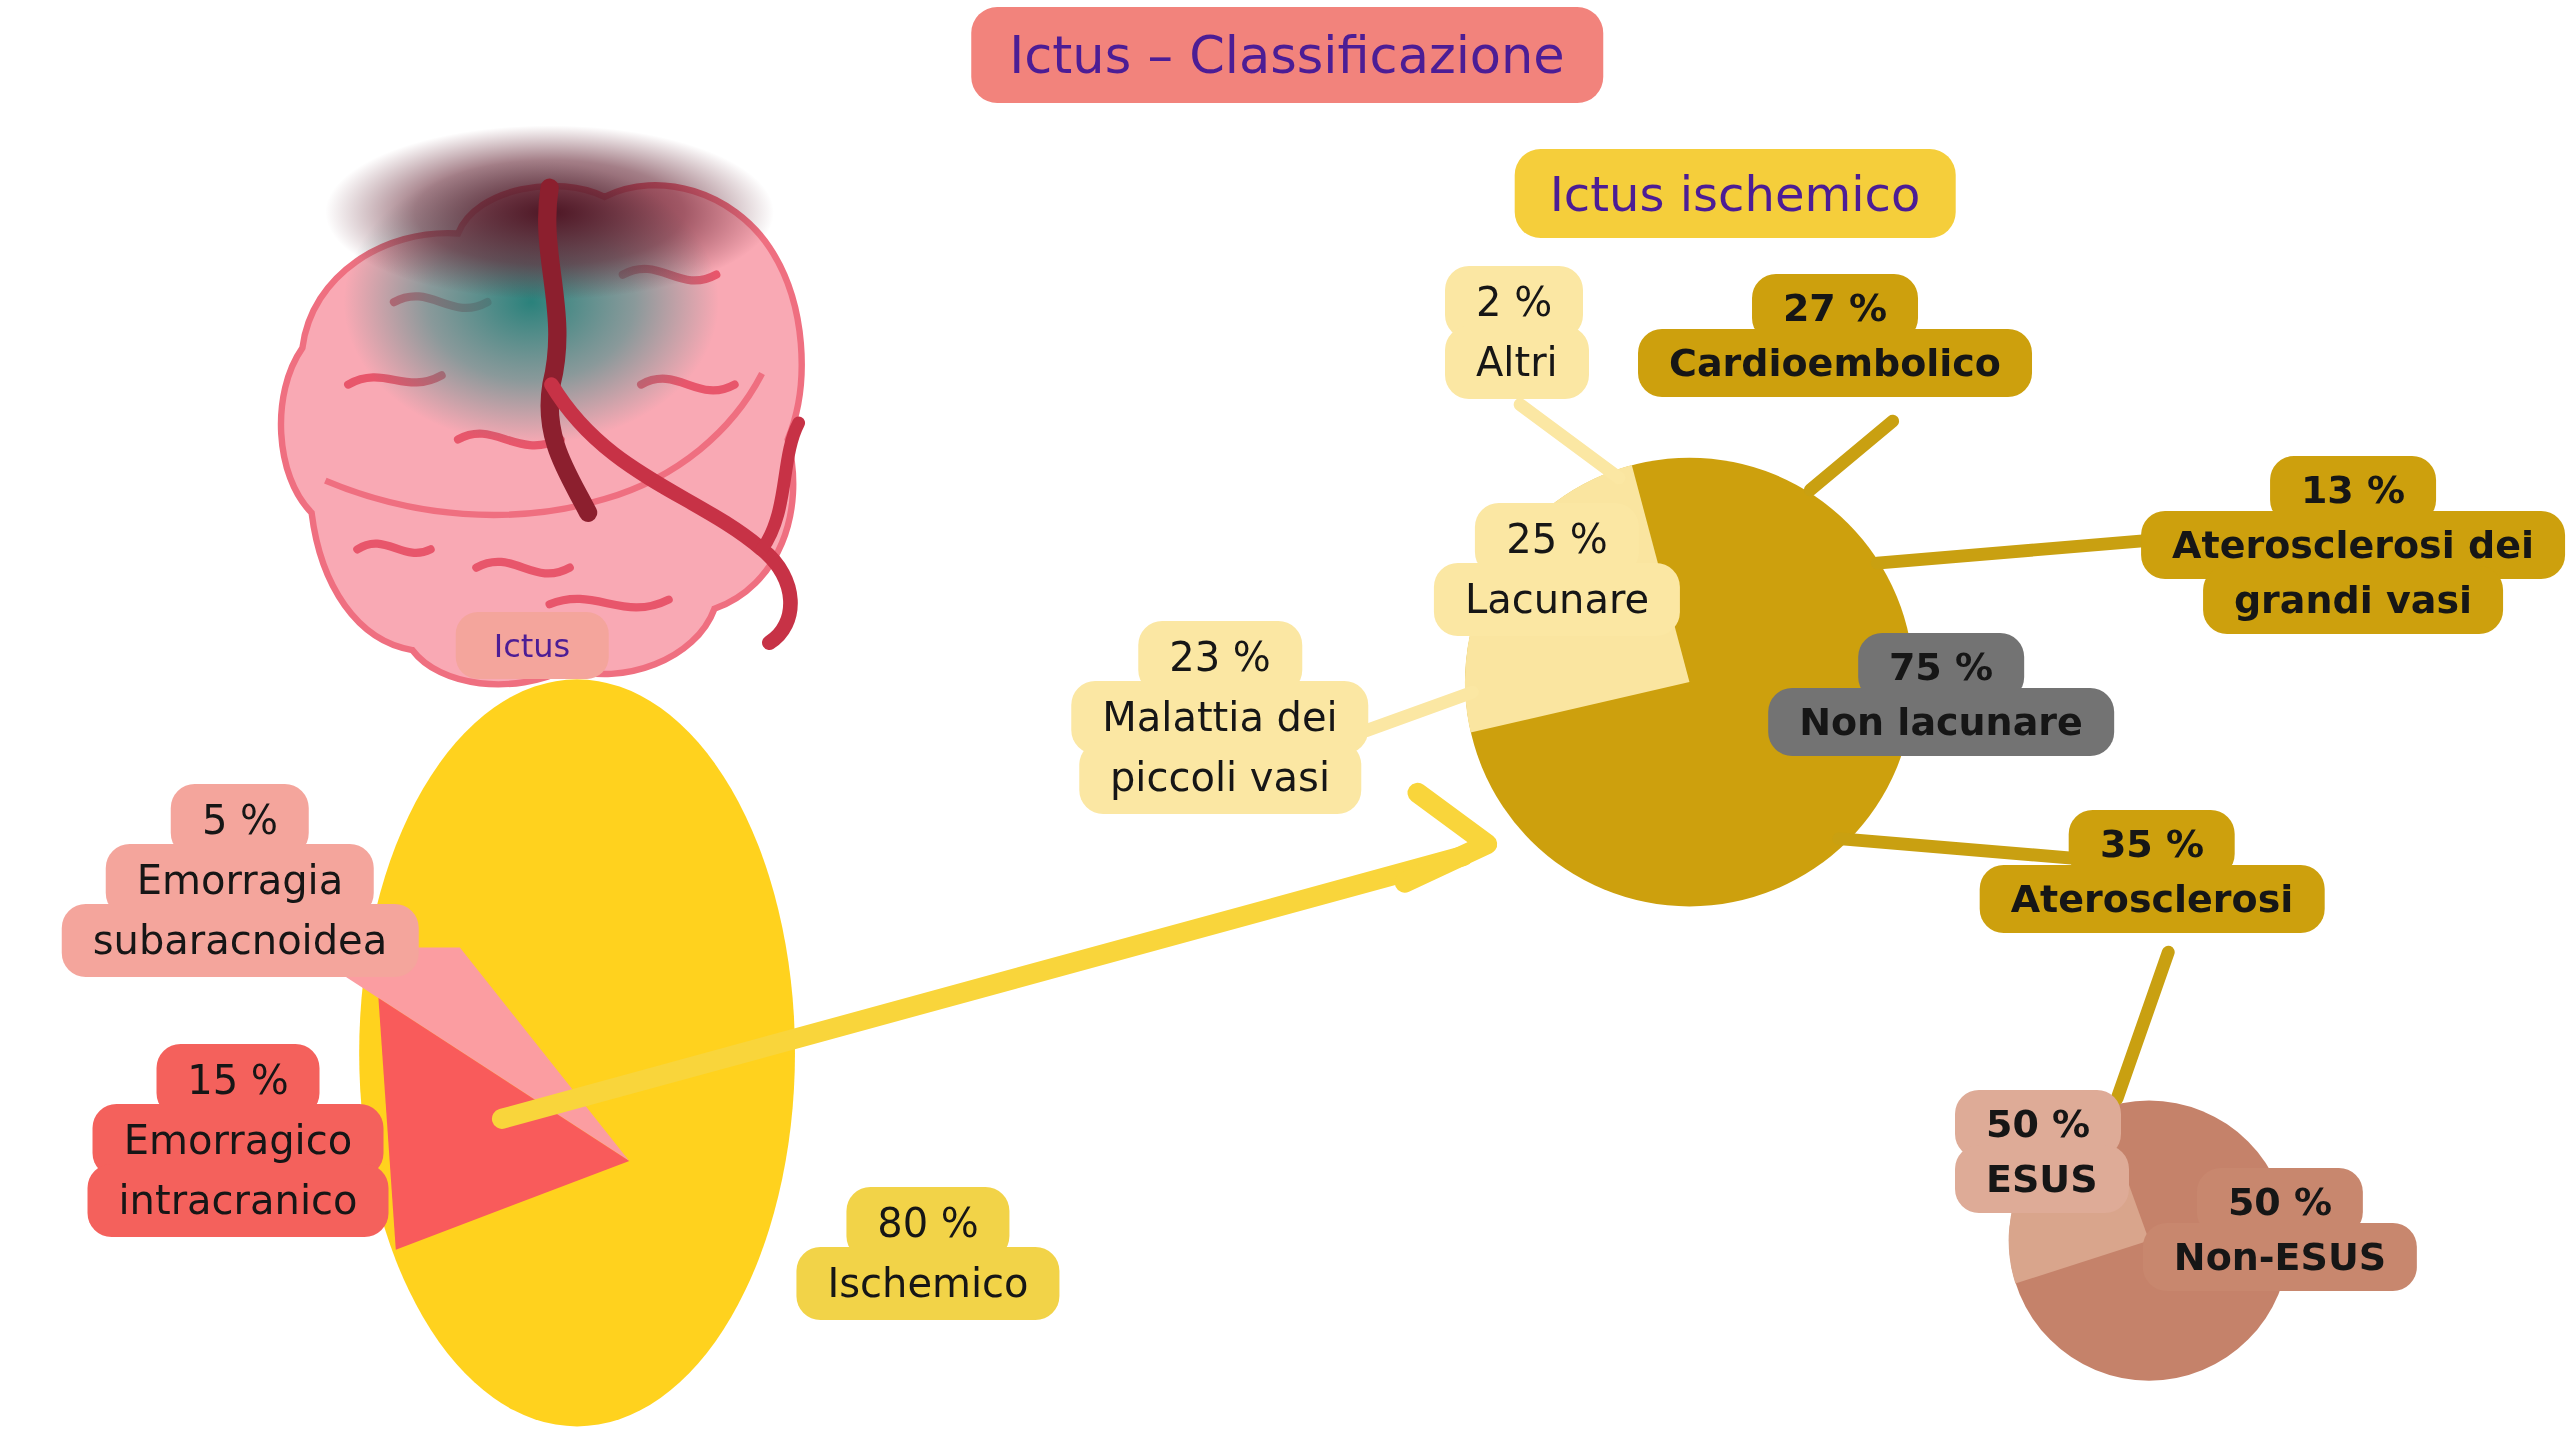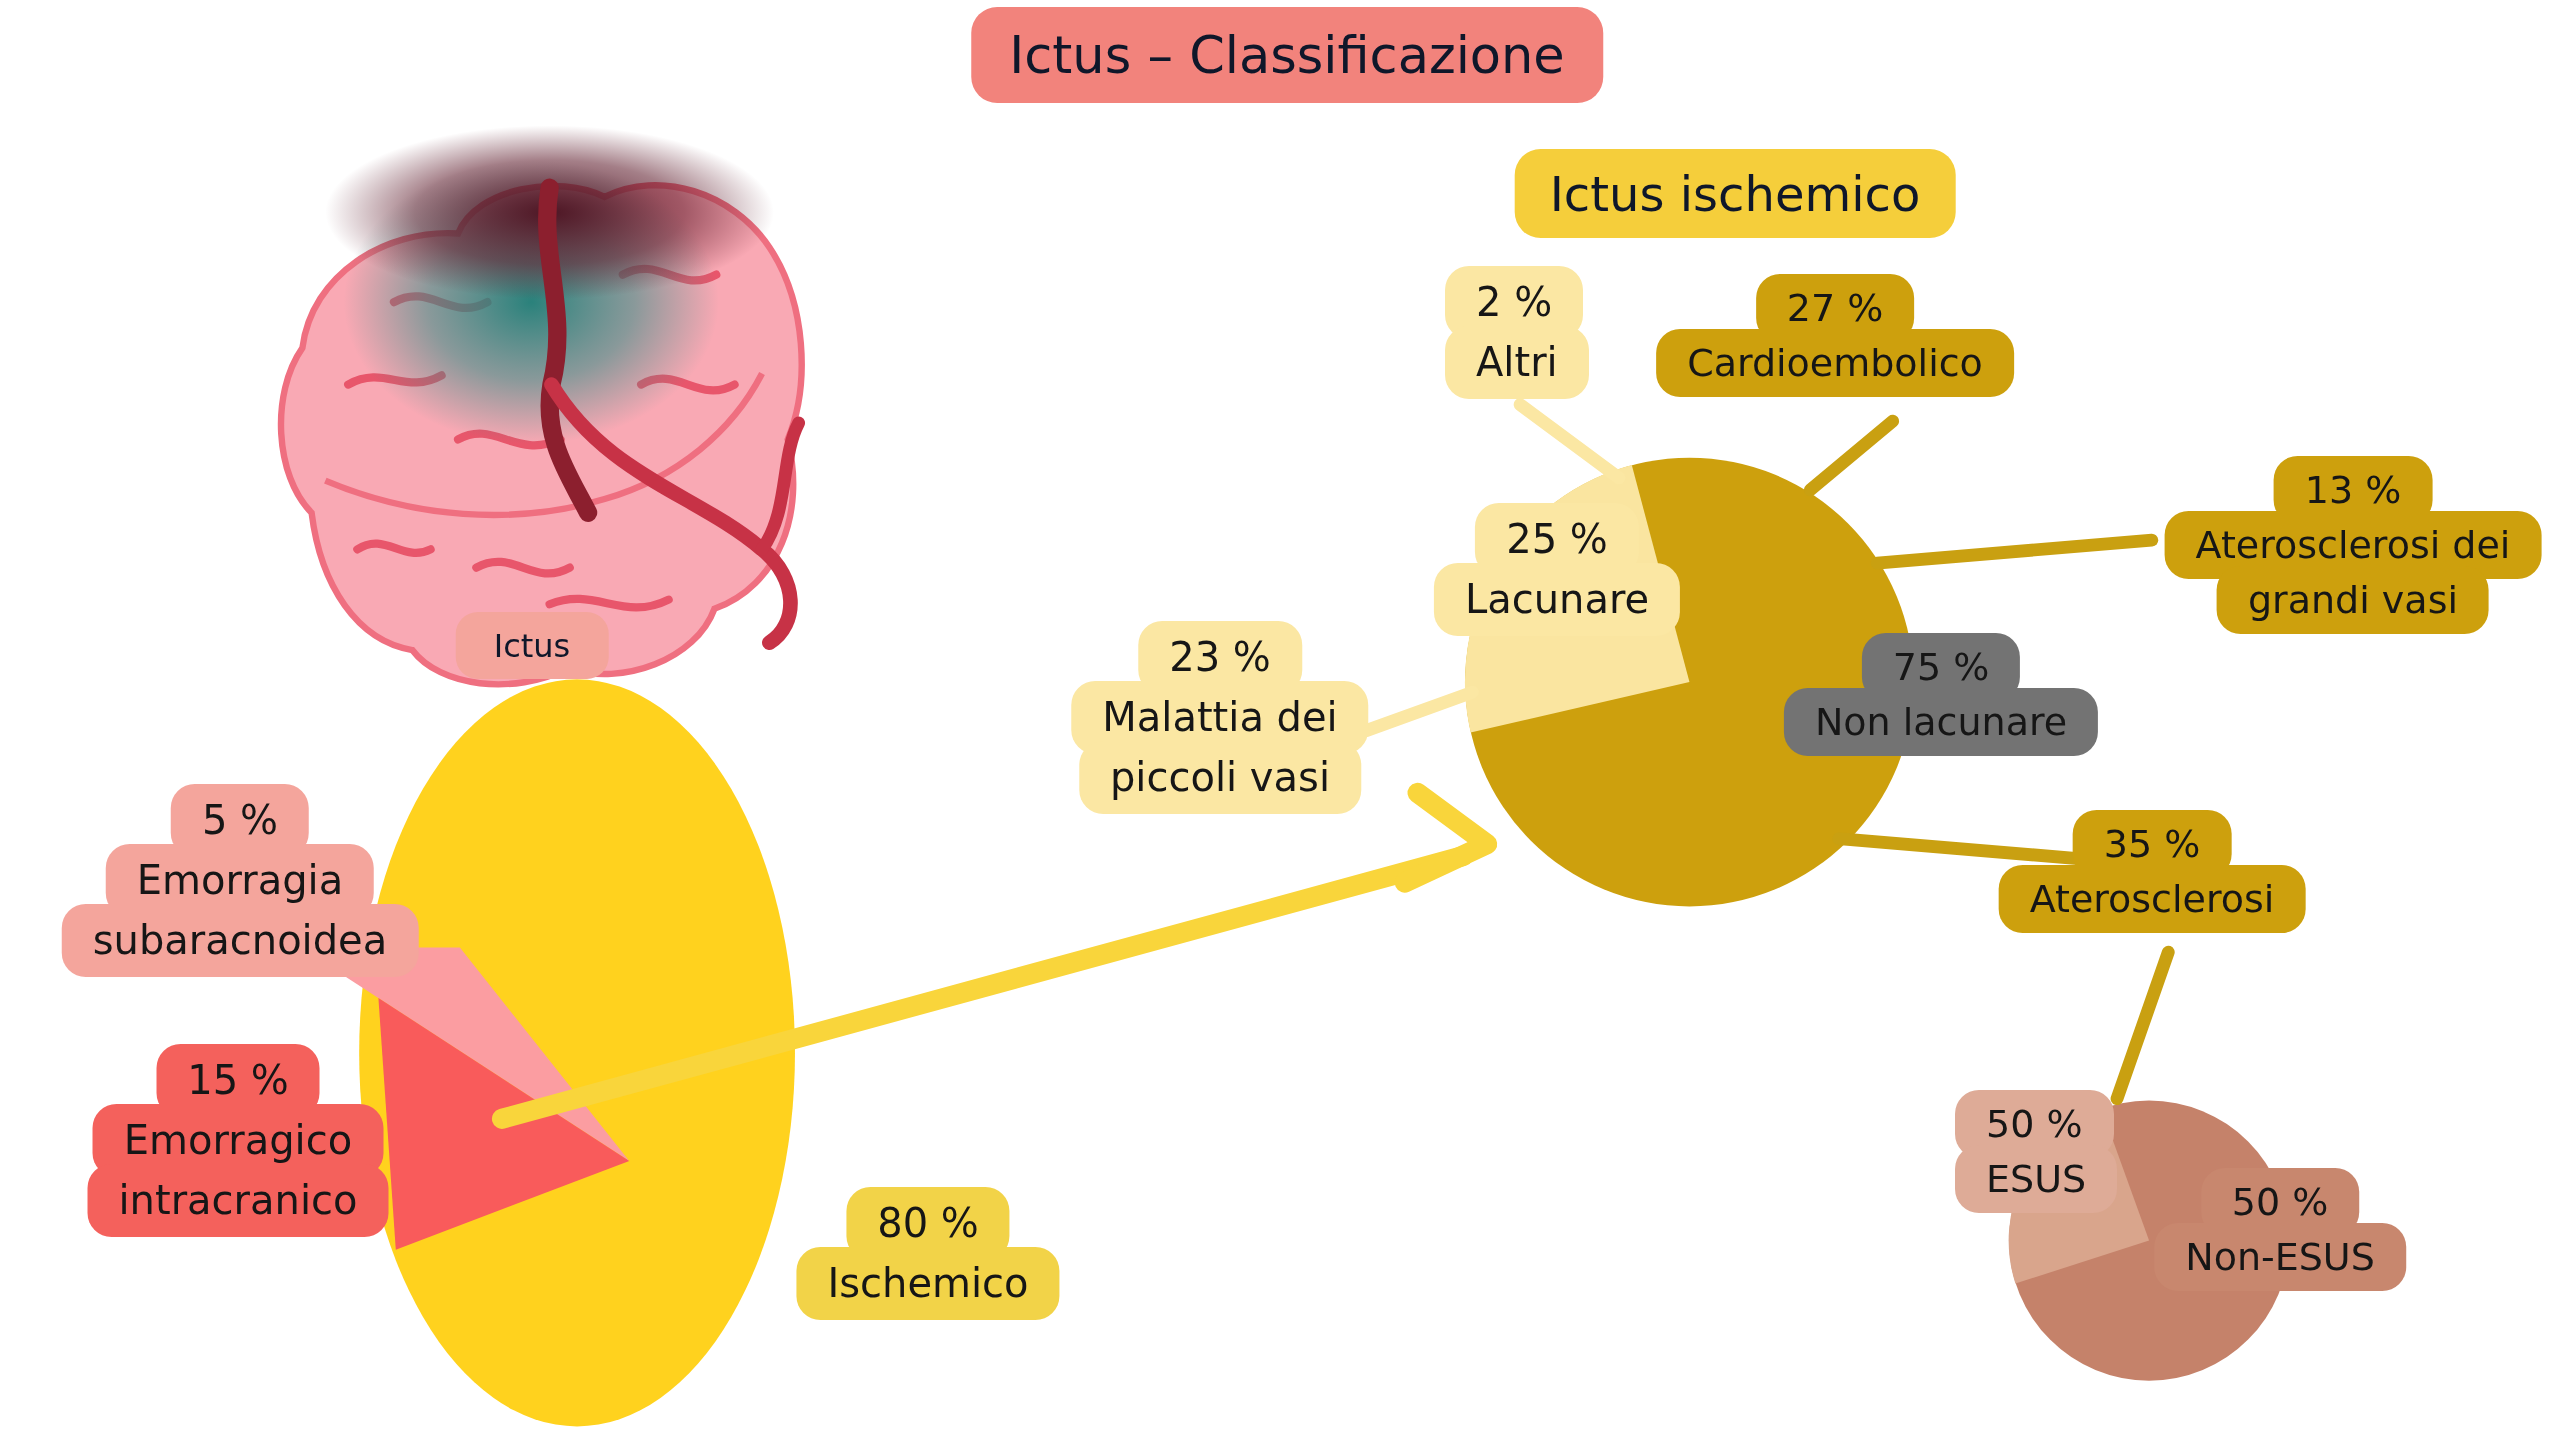--- a/index.html
+++ b/index.html
@@ -9,23 +9,23 @@
   .badge{
     position:absolute;display:flex;flex-direction:column;align-items:center;
     transform:translateX(-50%);z-index:6;color:#161616;
   }
   .badge.align-left{align-items:flex-start;transform:none;}
   .badge .row{
     white-space:nowrap;padding:0 31px;height:73px;line-height:73px;
     border-radius:24px;font-size:40px;text-align:center;
   }
   .badge .row + .row{margin-top:-13px;}
-  .badge.small .row{height:68px;line-height:68px;font-size:38px;}
+  .badge.small .row{height:68px;line-height:68px;font-size:38px;font-weight:bold;}
   .pill{
-    position:absolute;transform:translateX(-50%);z-index:6;color:#0f172a;
+    position:absolute;transform:translateX(-50%);z-index:6;color:#4c1d95;
     white-space:nowrap;border-radius:26px;text-align:center;
   }
   .c-salmon{background:#F2837C;}
   .c-pink{background:#F4A59C;}
   .c-red{background:#F4615C;}
   .c-yellow{background:#F5CE3B;}
   .c-yellowlight{background:#F2D348;}
   .c-pale{background:#FBE7A3;}
   .c-gold{background:#CDA00D;}
   .c-goldlight{background:#737373;}

